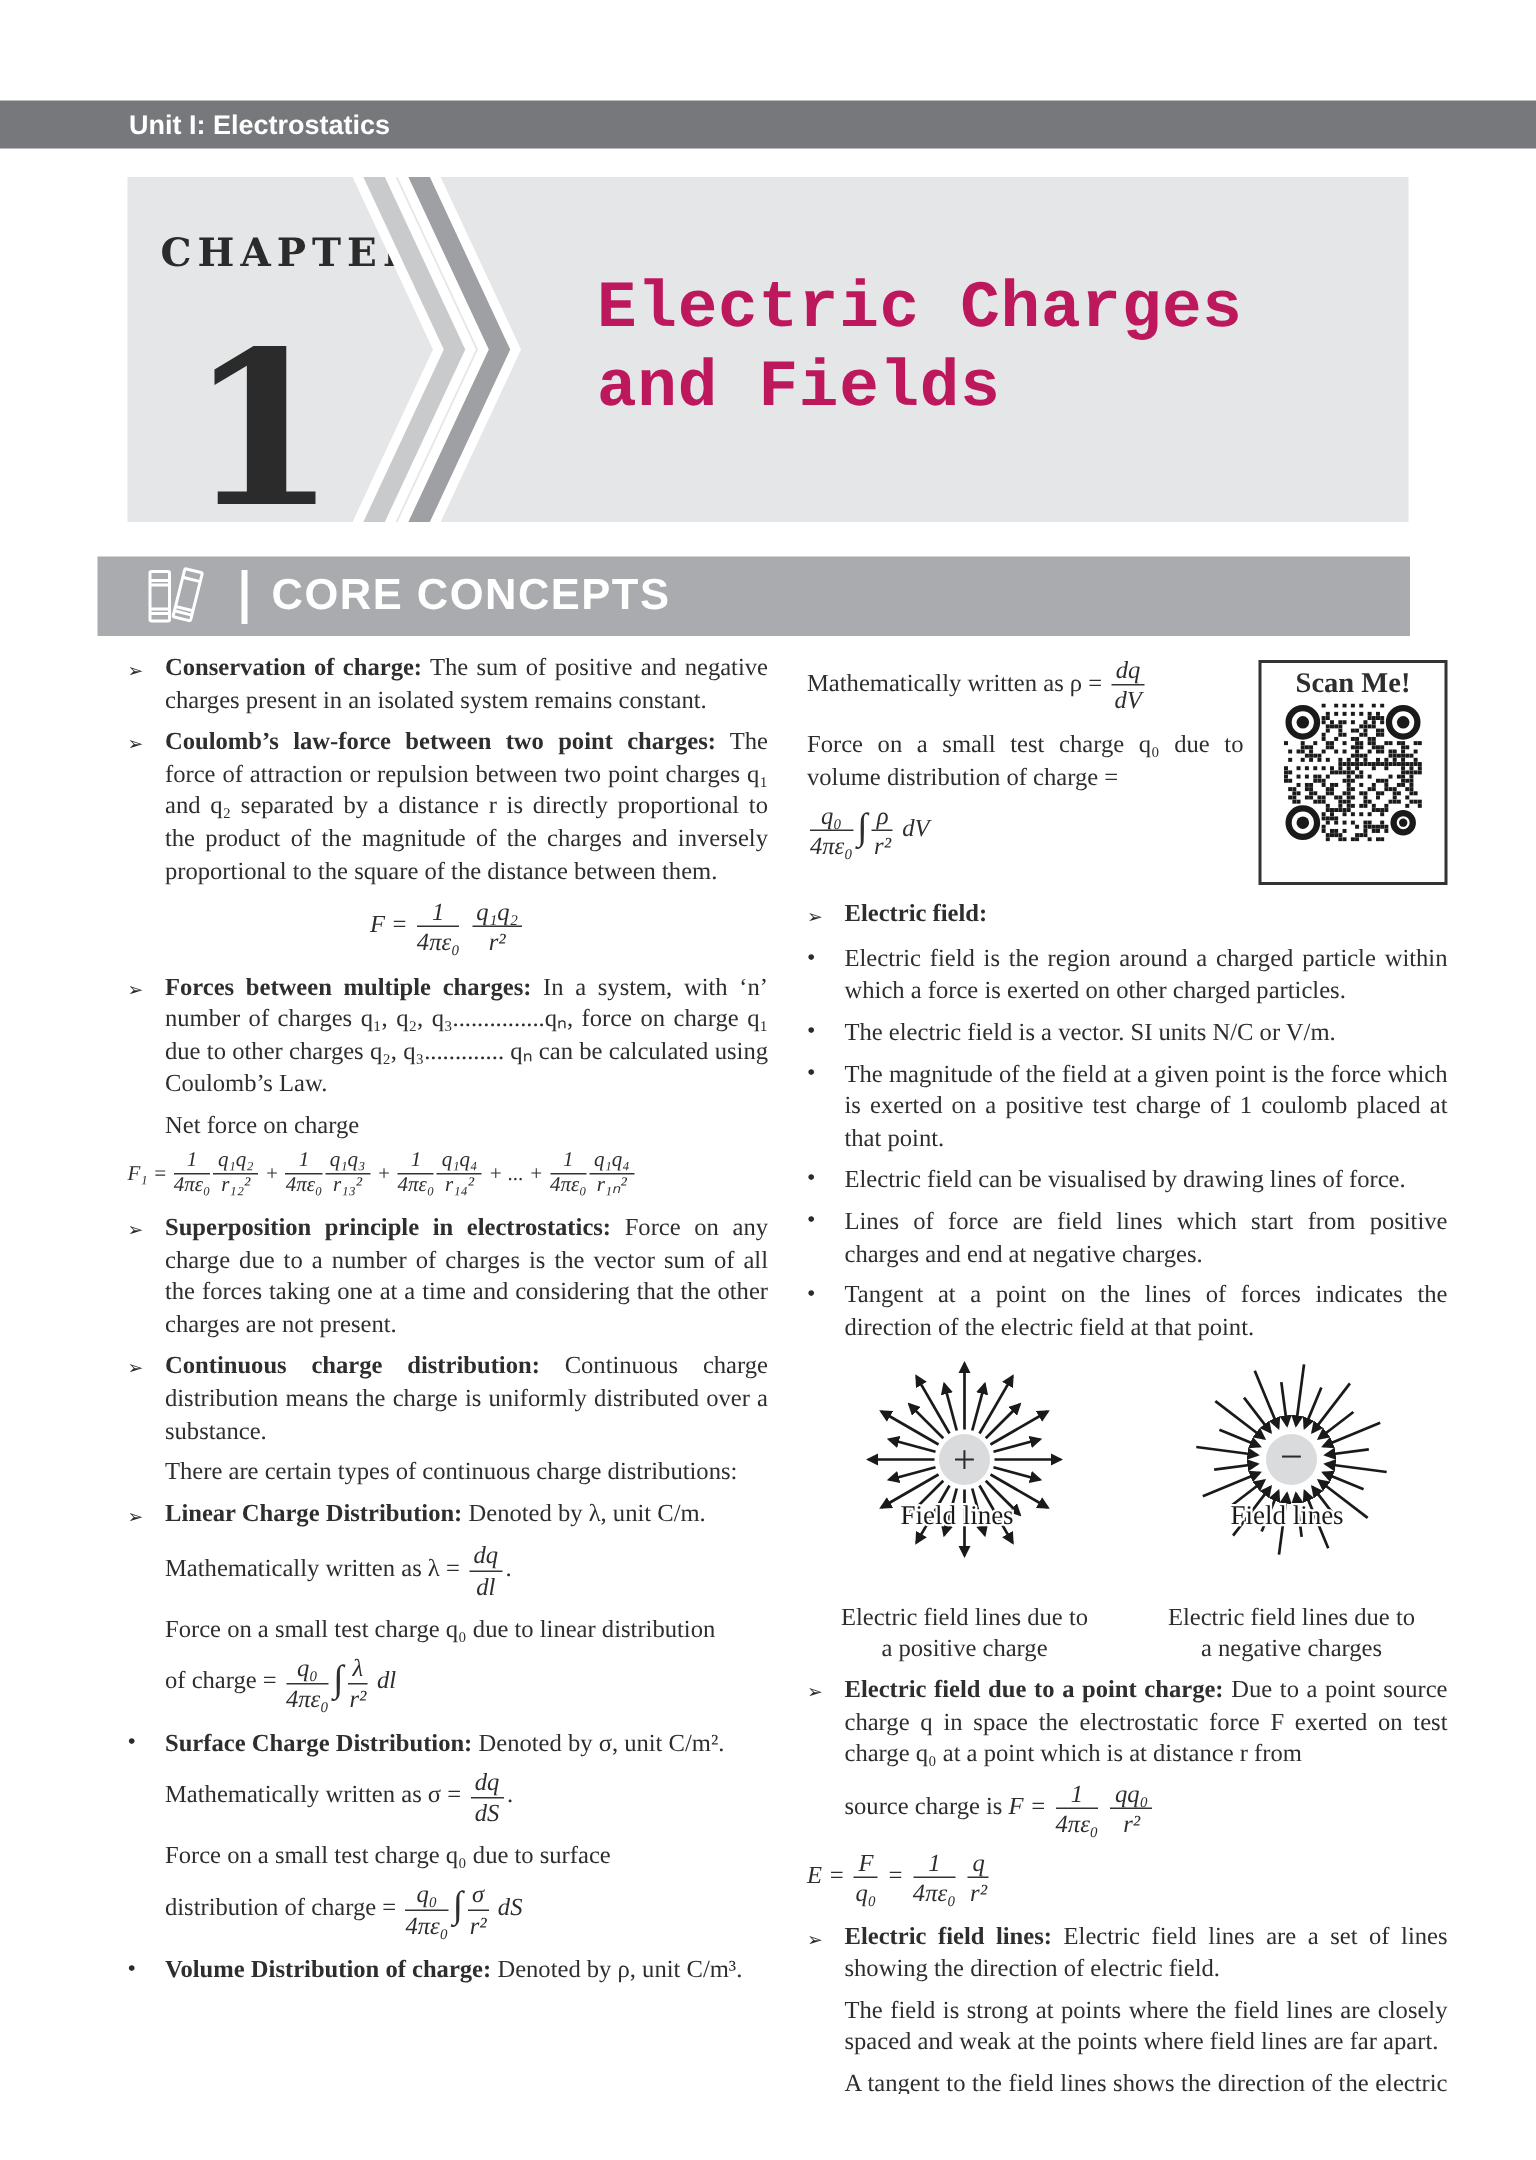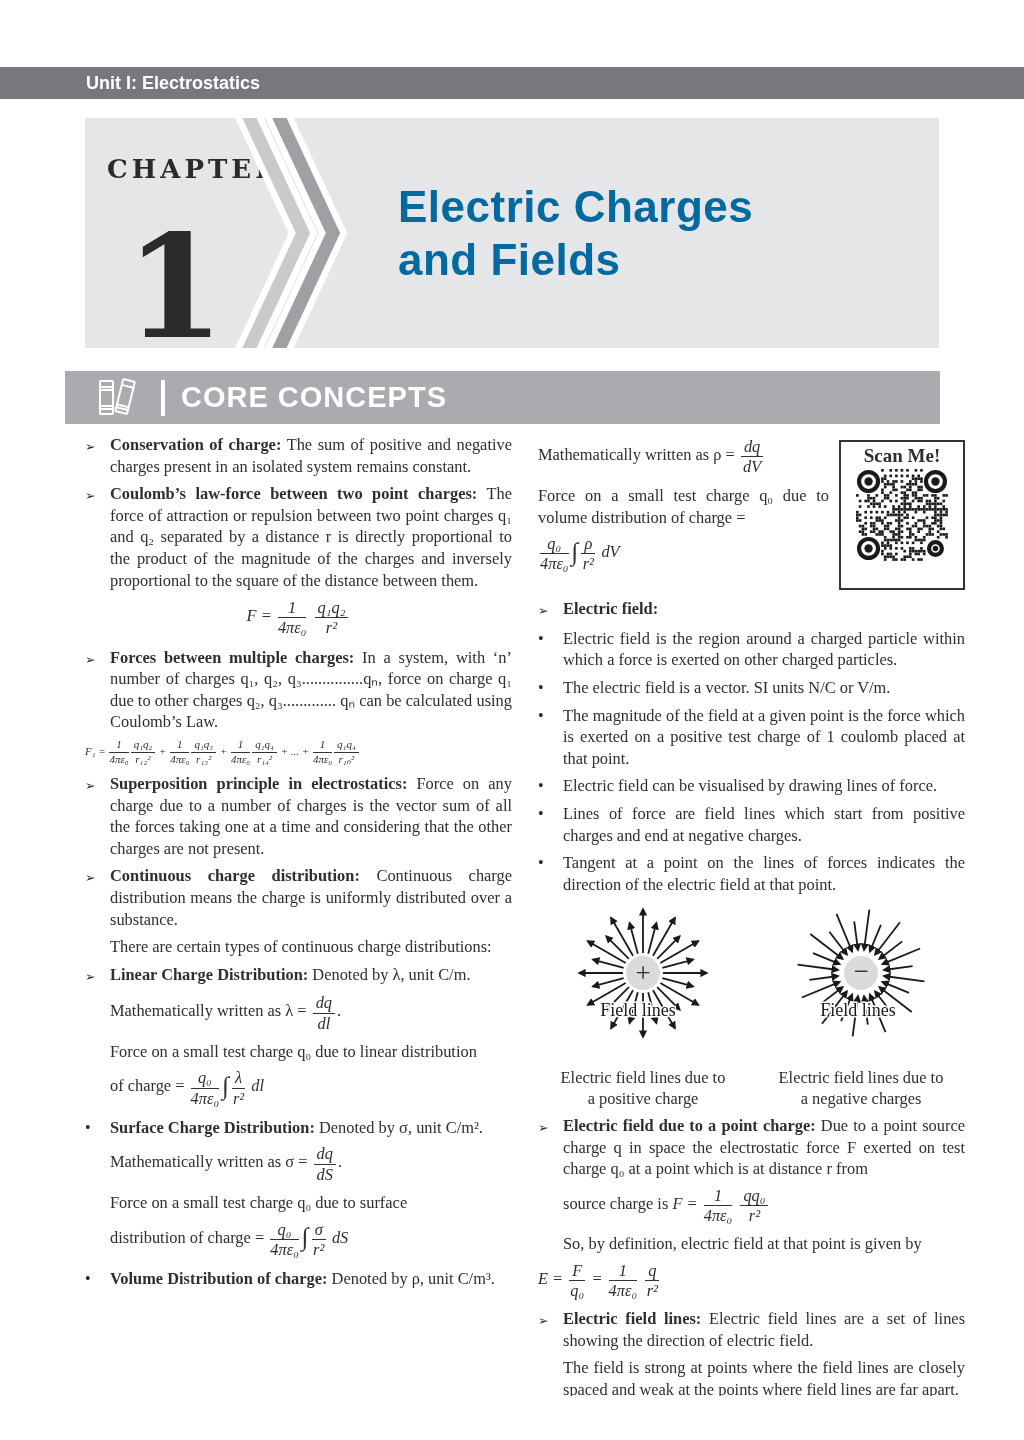--- a/index.html
+++ b/index.html
@@ -13,22 +13,22 @@
                  font-weight:bold;font-size:18px;}
 
   
   .banner{position:absolute;left:85px;top:118px;width:854px;height:230px;background:#e5e6e8;}
   .ch-label{position:absolute;left:22px;top:36px;font-family:"DejaVu Serif",serif;
             font-weight:700;font-size:26px;letter-spacing:4px;color:#2b2b2b;}
   .ch-num{position:absolute;left:30px;top:70px;width:120px;text-align:center;
           font-family:"DejaVu Serif",serif;font-weight:bold;font-size:142px;line-height:1.4;
           color:#2b2b2b;}
   .chevrons{position:absolute;left:150px;top:0;width:130px;height:230px;}
-  .ch-title{position:absolute;left:313px;top:62px;font-family:Liberation Sans, sans-serif;
-            font-weight:bold;font-size:44px;line-height:53px;color:#0369a1;letter-spacing:0.5px;}
+  .ch-title{position:absolute;left:313px;top:62px;font-family:Liberation Mono, monospace;
+            font-weight:bold;font-size:44px;line-height:53px;color:#be185d;letter-spacing:0.5px;}
 
   
   .core-bar{position:absolute;left:65px;top:371px;width:875px;height:53px;background:#a9abae;
             display:flex;align-items:center;}
   .core-bar .books{margin-left:30px;}
   .core-sep{width:4px;height:36px;background:#ffffff;margin:0 16px 0 18px;}
   .core-title{color:#ffffff;font-family:"Liberation Sans",sans-serif;font-weight:bold;
               font-size:29px;letter-spacing:1px;}
 
   
@@ -44,21 +44,21 @@
 
   
   .fm{font-style:italic;white-space:nowrap;}
   .rm{font-style:normal;}
   .fr{display:inline-block;vertical-align:middle;text-align:center;margin:0 2px;line-height:1.05;}
   .fr .n{display:block;padding:0 3px 1px;border-bottom:1.3px solid #333;}
   .fr .d{display:block;padding-top:1px;}
   .int{font-size:25px;font-style:normal;vertical-align:middle;margin:0 1px;position:relative;top:-2px;}
   .fline{margin:7px 0 9px 25px;}
   .fcenter{text-align:center;margin:8px 0 10px 0;}
-  .fsmall{font-size:11px;margin-left:0;}
+  .fsmall{font-size:14px;margin-left:0;}
   .fsmall .fr{margin:0 1px;}
 
   
   .scanbox{float:right;width:118px;border:2px solid #333;background:#ffffff;margin:2px 0 8px 10px;
            text-align:center;padding:2px 2px 22px 2px;}
   .scanbox .slabel{font-family:"Liberation Serif",serif;font-weight:bold;font-size:19px;
                    font-style:normal;display:block;margin:1px 0 2px 0;}
 
   
   .diagrams{display:flex;gap:8px;margin:4px 0 6px 0;clear:both;}
@@ -127,20 +127,21 @@
       <div class="fcenter fm">
         <span>F =</span>
         <span class="fr"><span class="n">1</span><span class="d">4πε₀</span></span>
         <span class="fr"><span class="n">q₁q₂</span><span class="d">r²</span></span>
       </div>
 
       <div class="li">
         <span class="blt ar">➢</span>
         <div class="ptxt"><span class="b">Forces between multiple charges:</span> <span>In a system, with ‘n’ number of charges q₁, q₂, q₃...............qₙ, force on charge q₁ due to other charges q₂, q₃............. qₙ can be calculated using Coulomb’s Law.</span></div>
       </div>
+      <div class="sub">Net force on charge</div>
 
       <div class="fm fsmall">
         <span>F₁ =</span>
         <span class="fr"><span class="n">1</span><span class="d">4πε₀</span></span><span class="fr"><span class="n">q₁q₂</span><span class="d">r₁₂²</span></span>
         <span>+</span>
         <span class="fr"><span class="n">1</span><span class="d">4πε₀</span></span><span class="fr"><span class="n">q₁q₃</span><span class="d">r₁₃²</span></span>
         <span>+</span>
         <span class="fr"><span class="n">1</span><span class="d">4πε₀</span></span><span class="fr"><span class="n">q₁q₄</span><span class="d">r₁₄²</span></span>
         <span>+ ... +</span>
         <span class="fr"><span class="n">1</span><span class="d">4πε₀</span></span><span class="fr"><span class="n">q₁q₄</span><span class="d">r₁ₙ²</span></span>
@@ -687,21 +688,20 @@
       <div class="li">
         <span class="blt ar">➢</span>
         <div class="ptxt"><span class="b">Electric field due to a point charge:</span> <span>Due to a point source charge q in space the electrostatic force F exerted on test charge q₀ at a point which is at distance r from</span></div>
       </div>
       <div class="fline fm">
         <span class="rm">source charge is</span>
         <span>F =</span>
         <span class="fr"><span class="n">1</span><span class="d">4πε₀</span></span>
         <span class="fr"><span class="n">qq₀</span><span class="d">r²</span></span>
       </div>
-      <div class="sub">So, by definition, electric field at that point is given by</div>
       <div class="fline fm" style="margin-left:0">
         <span>E =</span>
         <span class="fr"><span class="n">F</span><span class="d">q₀</span></span>
         <span>=</span>
         <span class="fr"><span class="n">1</span><span class="d">4πε₀</span></span>
         <span class="fr"><span class="n">q</span><span class="d">r²</span></span>
       </div>
 
       <div class="li">
         <span class="blt ar">➢</span>

